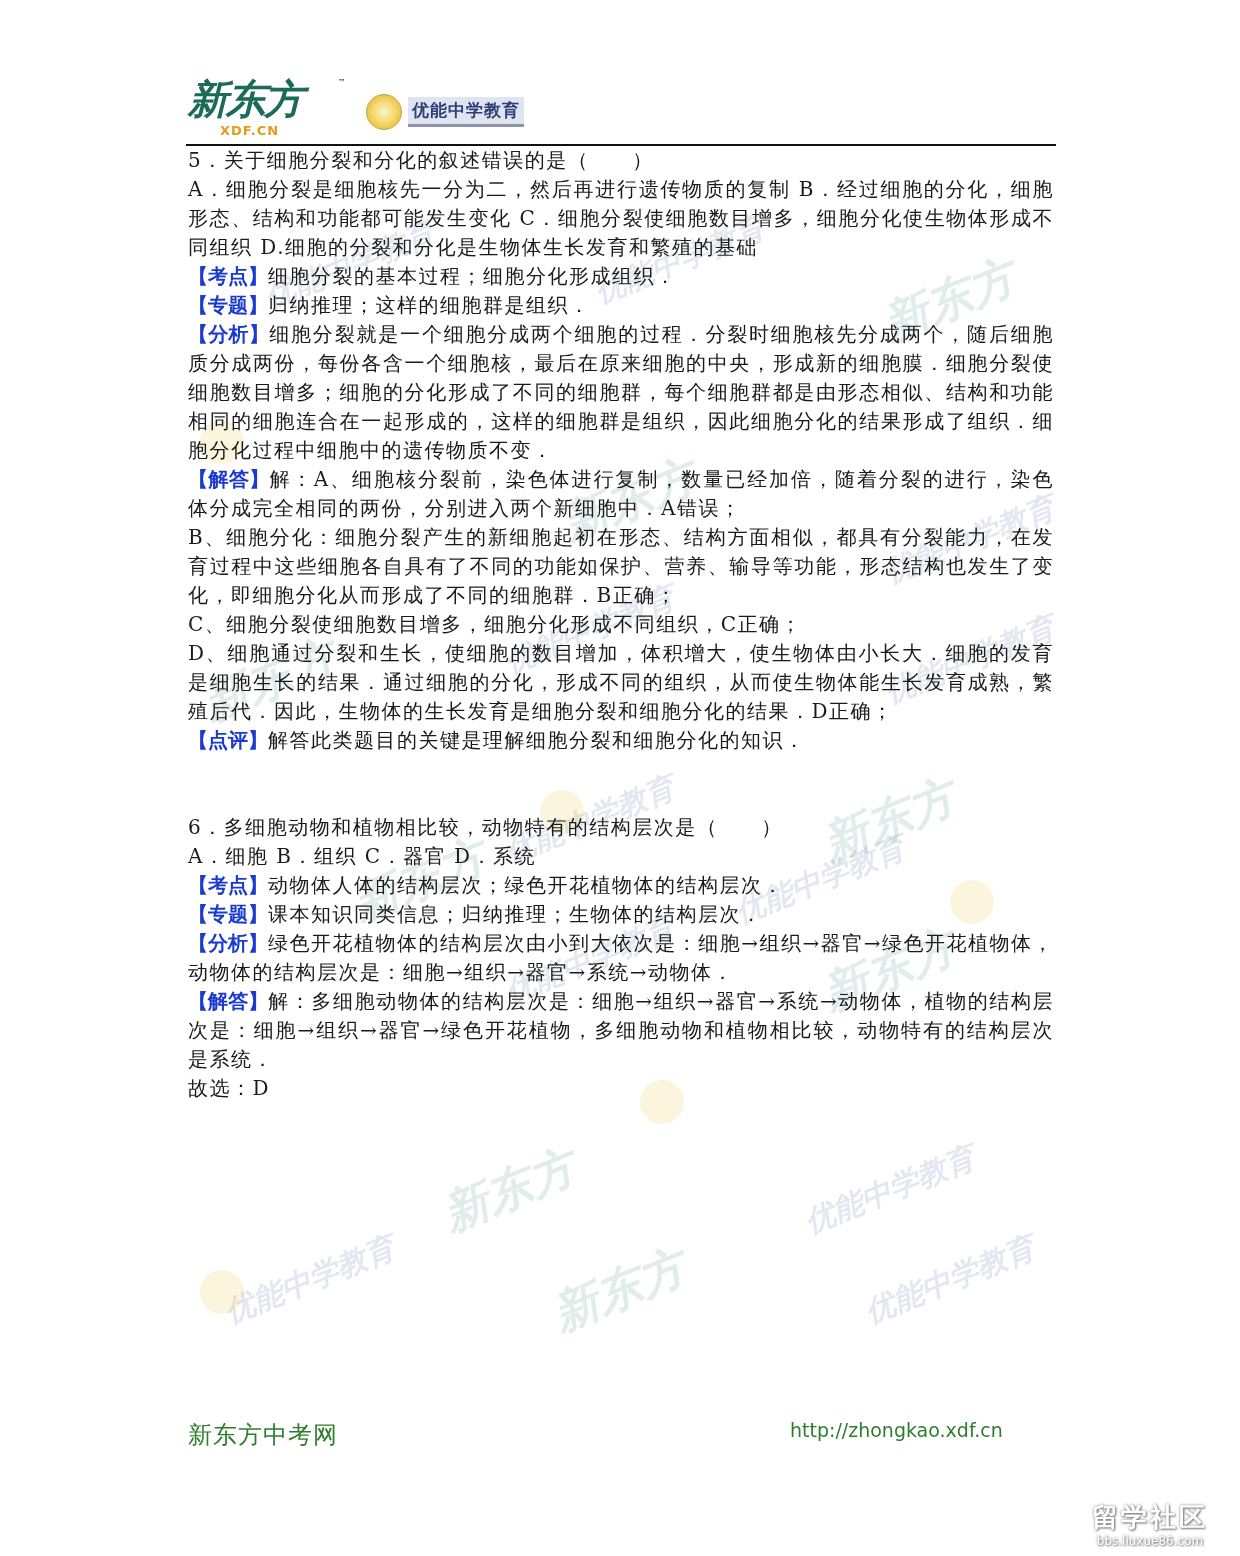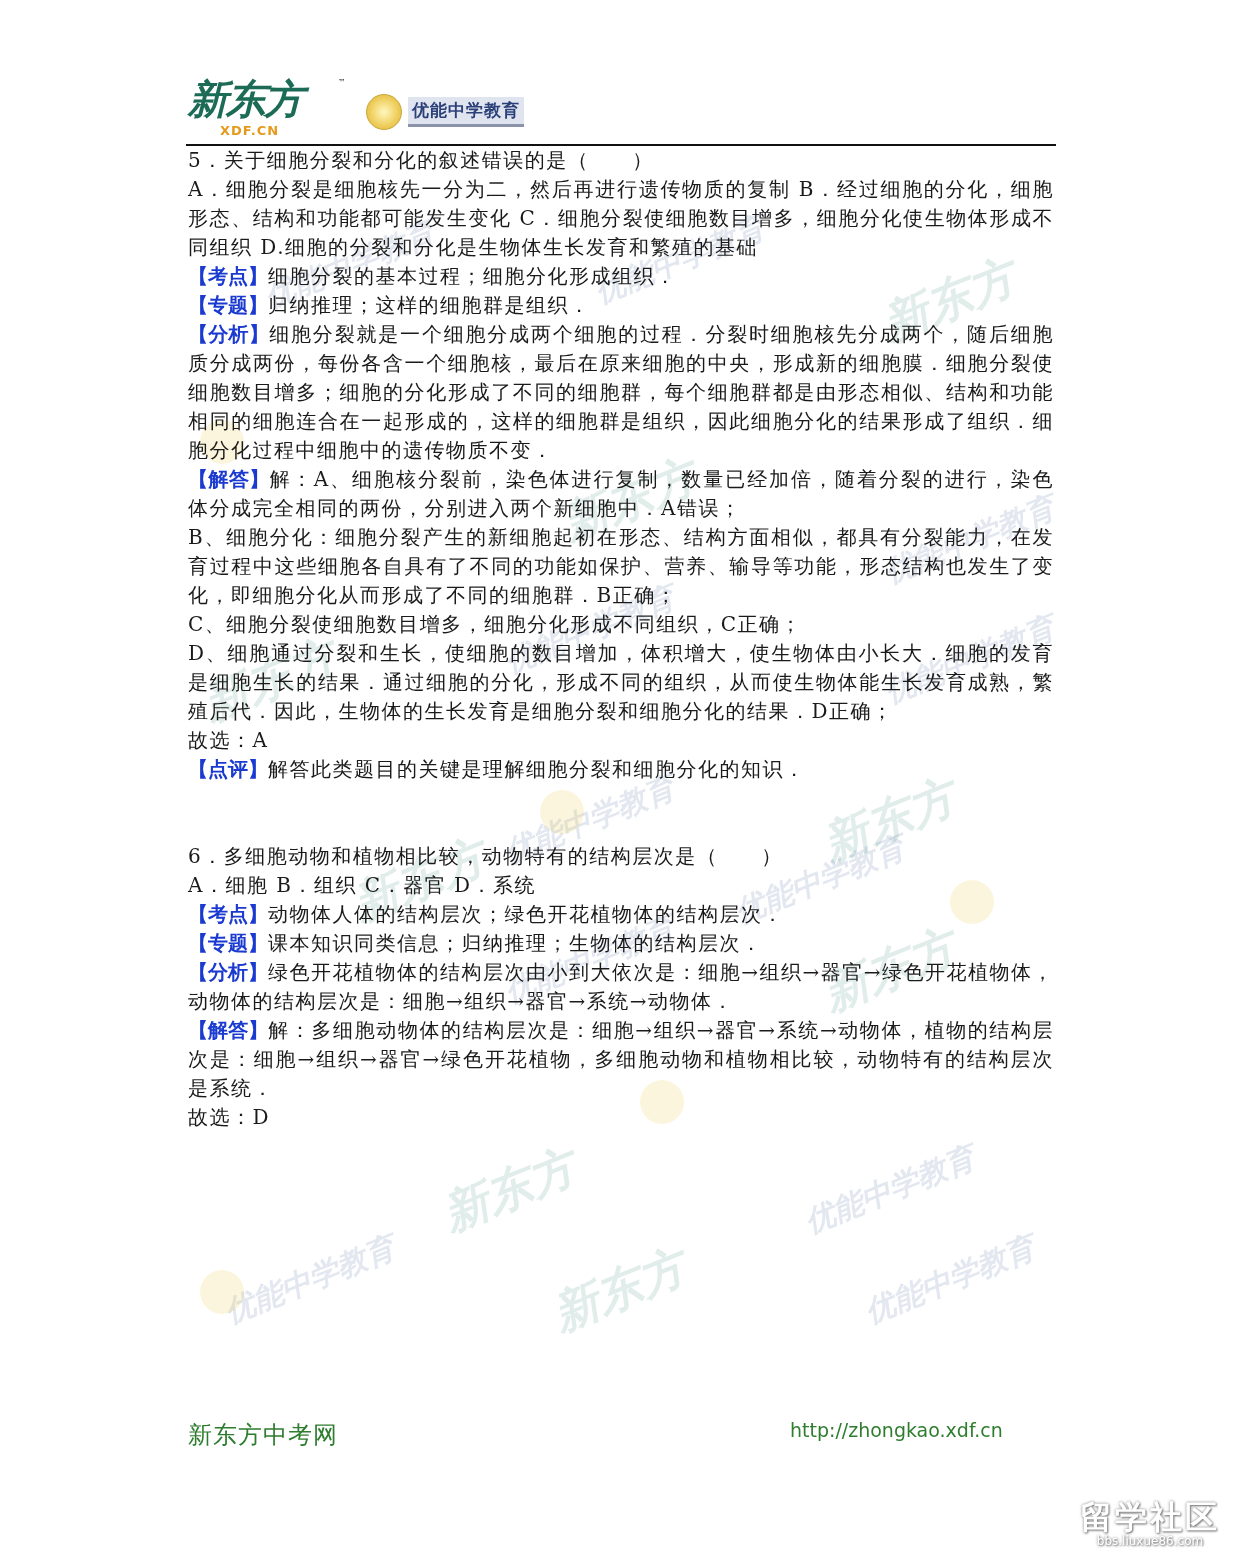--- a/index.html
+++ b/index.html
@@ -38,21 +38,21 @@
 
   
   .footer-left { position: absolute; left: 188px; top: 1419px; font-size: 24px; color: #2e7d2e;
         font-family: "DejaVu Sans", sans-serif; letter-spacing: 1px; }
   .footer-right { position: absolute; left: 790px; top: 1419px; font-size: 19px; color: #2e7d2e;
         font-family: "DejaVu Sans", sans-serif; }
 
   
   .corner { position: absolute; left: 1070px; top: 1500px; width: 160px; text-align: center;
         color: #ffffff; text-shadow: 0 0 3px #8a8a8a, 1px 1px 2px #777; font-family: "DejaVu Sans", sans-serif; }
-  .corner .big { font-size: 32px; font-weight: bold; letter-spacing: 3px; line-height: 34px; }
+  .corner .big { font-size: 26px; font-weight: bold; letter-spacing: 3px; line-height: 34px; }
   .corner .small { font-size: 12px; line-height: 14px; }
 </style>
 </head>
 <body>
 
 <div class="page">
 
   <div class="wm green" style="left:880px;top:270px;">新东方</div>
   <div class="wm blue" style="left:590px;top:240px;">优能中学教育</div>
   <div class="wm blue" style="left:260px;top:245px;">优能中学教育</div>
@@ -96,21 +96,20 @@
     <section>
       <p>5．关于细胞分裂和分化的叙述错误的是（　　）</p>
       <p>A．细胞分裂是细胞核先一分为二，然后再进行遗传物质的复制 B．经过细胞的分化，细胞形态、结构和功能都可能发生变化 C．细胞分裂使细胞数目增多，细胞分化使生物体形成不同组织 D.细胞的分裂和分化是生物体生长发育和繁殖的基础</p>
       <p><span class="tag">【考点】</span><span>细胞分裂的基本过程；细胞分化形成组织．</span></p>
       <p><span class="tag">【专题】</span><span>归纳推理；这样的细胞群是组织．</span></p>
       <p><span class="tag">【分析】</span><span>细胞分裂就是一个细胞分成两个细胞的过程．分裂时细胞核先分成两个，随后细胞质分成两份，每份各含一个细胞核，最后在原来细胞的中央，形成新的细胞膜．细胞分裂使细胞数目增多；细胞的分化形成了不同的细胞群，每个细胞群都是由形态相似、结构和功能相同的细胞连合在一起形成的，这样的细胞群是组织，因此细胞分化的结果形成了组织．细胞分化过程中细胞中的遗传物质不变．</span></p>
       <p><span class="tag">【解答】</span><span>解：A、细胞核分裂前，染色体进行复制，数量已经加倍，随着分裂的进行，染色体分成完全相同的两份，分别进入两个新细胞中．A错误；</span></p>
       <p>B、细胞分化：细胞分裂产生的新细胞起初在形态、结构方面相似，都具有分裂能力，在发育过程中这些细胞各自具有了不同的功能如保护、营养、输导等功能，形态结构也发生了变化，即细胞分化从而形成了不同的细胞群．B正确；</p>
       <p>C、细胞分裂使细胞数目增多，细胞分化形成不同组织，C正确；</p>
       <p>D、细胞通过分裂和生长，使细胞的数目增加，体积增大，使生物体由小长大．细胞的发育是细胞生长的结果．通过细胞的分化，形成不同的组织，从而使生物体能生长发育成熟，繁殖后代．因此，生物体的生长发育是细胞分裂和细胞分化的结果．D正确；</p>
-      <p>故选：A</p>
       <p><span class="tag">【点评】</span><span>解答此类题目的关键是理解细胞分裂和细胞分化的知识．</span></p>
     </section>
 
     <div class="gap1"></div>
 
     <section>
       <p>6．多细胞动物和植物相比较，动物特有的结构层次是（　　）</p>
       <p>A．细胞 B．组织 C．器官 D．系统</p>
       <p><span class="tag">【考点】</span><span>动物体人体的结构层次；绿色开花植物体的结构层次．</span></p>
       <p><span class="tag">【专题】</span><span>课本知识同类信息；归纳推理；生物体的结构层次．</span></p>

